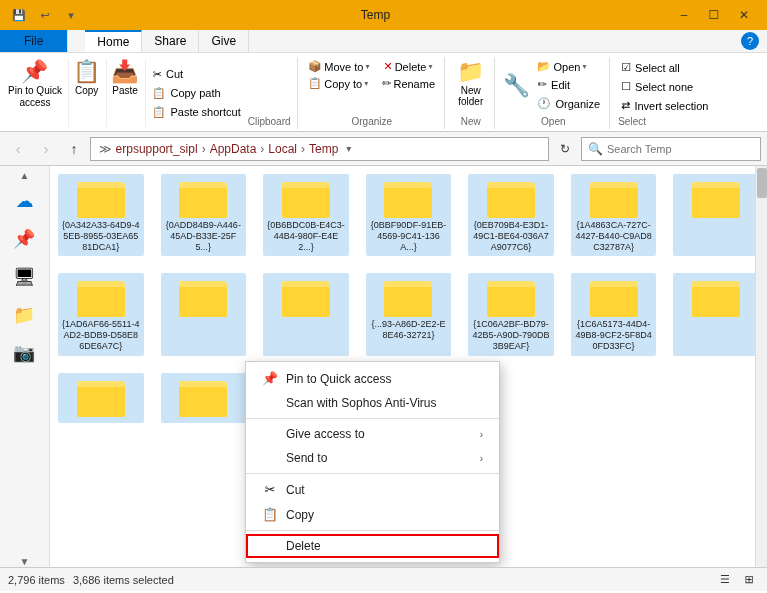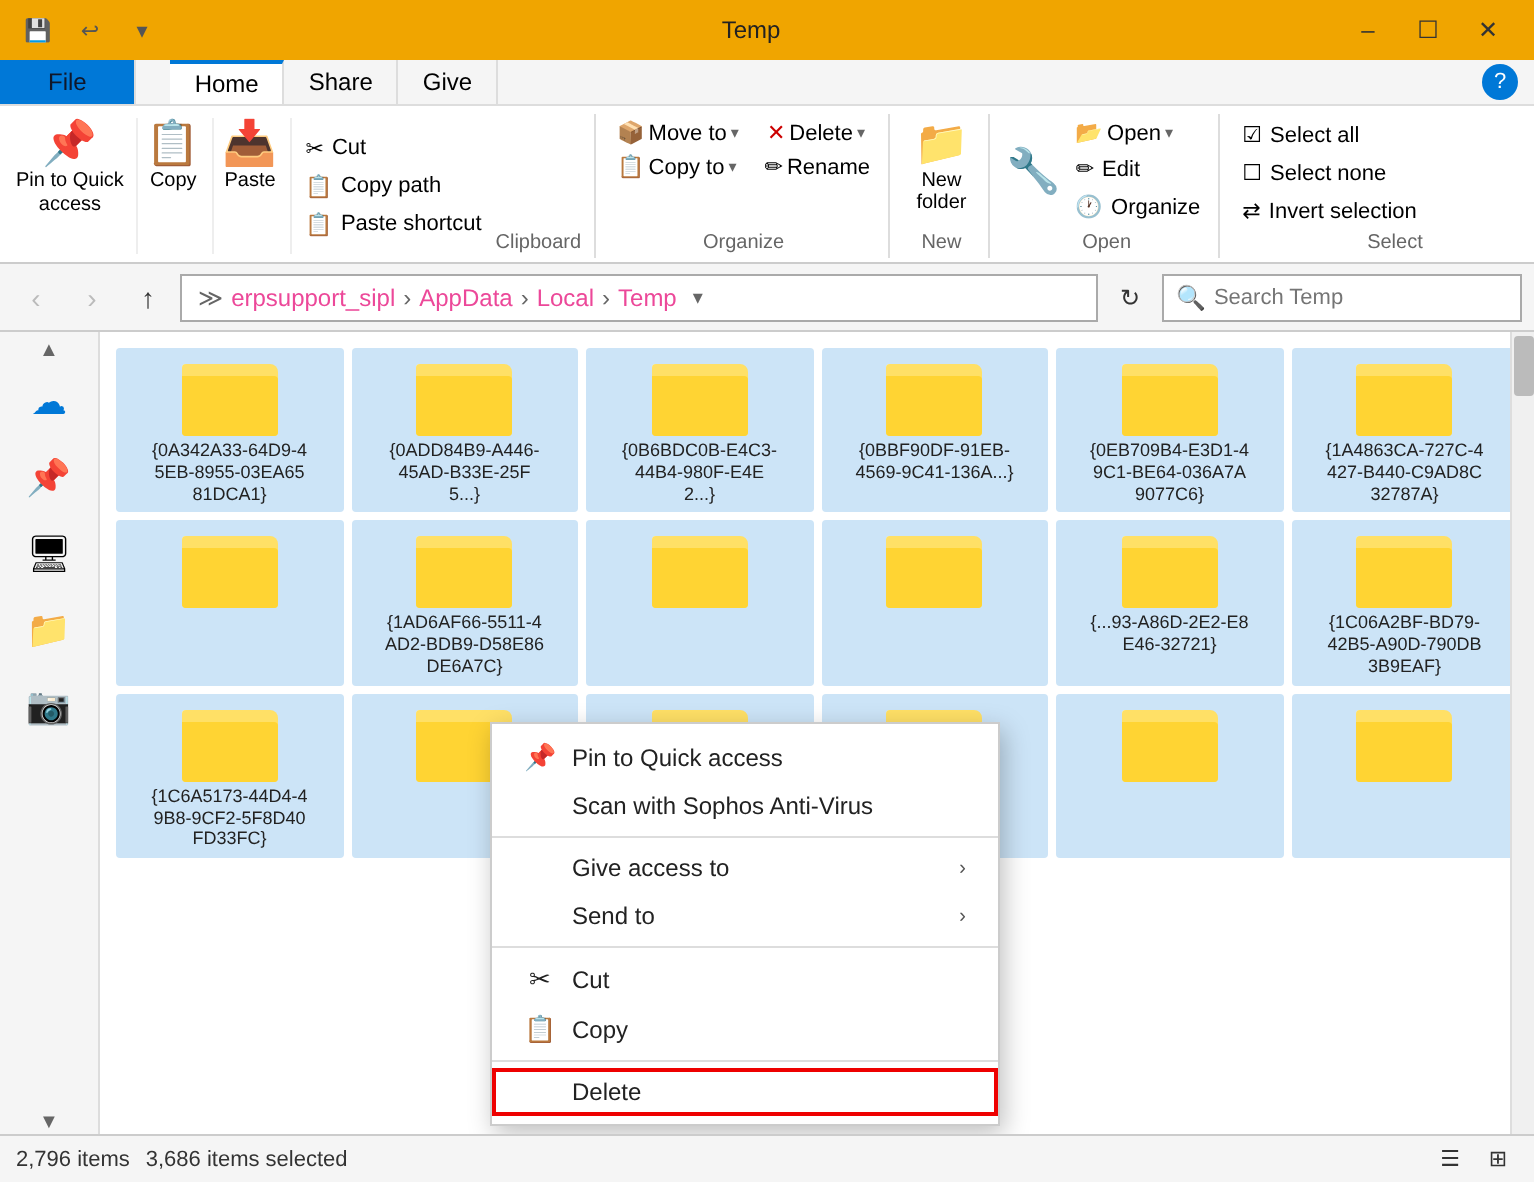--- a/index.html
+++ b/index.html
@@ -30,21 +30,21 @@
     .ribbon-btn-small { display: flex; align-items: center; gap: 4px; cursor: pointer; padding: 2px 3px; border-radius: 2px; font-size: 11px; white-space: nowrap; }
     .ribbon-btn-split { display: flex; align-items: center; font-size: 11px; cursor: pointer; padding: 1px 3px; gap: 2px; }
     .split-arrow { font-size: 8px; color: #666; }
 
     
     .address-bar { display: flex; align-items: center; background: #f5f5f5; border-bottom: 1px solid #ccc; padding: 3px 6px; gap: 4px; height: 34px; }
     .nav-btn { width: 24px; height: 24px; display: flex; align-items: center; justify-content: center; border-radius: 2px; cursor: pointer; color: #333; font-size: 14px; }
     .nav-btn.disabled { color: #bbb; cursor: default; }
     .address-path { flex: 1; height: 24px; background: #fff; border: 1px solid #aaa; display: flex; align-items: center; padding: 0 8px; font-size: 12px; gap: 4px; }
     .path-sep { color: #666; }
-    .path-part { color: #ec4899; cursor: pointer; }
+    .path-part { color: #7f1d1d; cursor: pointer; }
     .path-arrow { color: #666; font-size: 10px; }
     .refresh-btn { width: 24px; height: 24px; display: flex; align-items: center; justify-content: center; cursor: pointer; color: #333; }
     .search-box { width: 180px; height: 24px; background: #fff; border: 1px solid #aaa; display: flex; align-items: center; padding: 0 6px; gap: 4px; }
     .search-box input { border: none; outline: none; font-size: 11px; width: 100%; color: #666; background: transparent; }
 
     
     .main-area { display: flex; height: calc(593px - 30px - 22px - 82px - 34px - 24px); }
 
     
     .sidebar { width: 50px; background: #f5f5f5; border-right: 1px solid #ddd; display: flex; flex-direction: column; align-items: center; padding-top: 4px; gap: 2px; overflow: hidden; }
@@ -91,21 +91,21 @@
       background: #fff;
       outline: 2px solid #e00;
       outline-offset: -2px;
     }
     .ctx-item .left { display: flex; align-items: center; gap: 8px; }
     .ctx-arrow { color: #555; font-size: 10px; }
     .ctx-sep { height: 1px; background: #ddd; margin: 3px 0; }
     .ctx-icon { width: 16px; text-align: center; font-size: 13px; }
 
     .file-area-wrap { flex: 1; position: relative; display: flex; overflow: hidden; }
-    .file-grid { flex: 1; display: grid; grid-template-columns: repeat(6, 1fr); gap: 4px; padding: 8px; align-content: start; overflow: hidden; }
+    .file-grid { flex: 1; display: grid; grid-template-columns: repeat(7, 1fr); gap: 17px; padding: 8px; align-content: start; overflow: hidden; }
   </style>
 </head>
 <body>
 
 <div class="title-bar">
   <div class="quick-access-bar">
     <div class="qa-btn">💾</div>
     <div class="qa-btn">↩</div>
     <div class="qa-btn">▾</div>
   </div>
@@ -221,21 +221,21 @@
           <span>Select all</span>
         </div>
       <div class="ribbon-btn-small">
           <span>☐</span>
           <span>Select none</span>
         </div>
       <div class="ribbon-btn-small">
           <span>⇄</span>
           <span>Invert selection</span>
         </div>
-      <div style="font-size:10px;color:#666;text-align:right;margin-top:auto;">Select</div>
+      <div style="font-size:10px;color:#666;text-align:left;margin-top:auto;">Select</div>
     </div>
   </div>
 </div>
 
 <div class="address-bar">
   <div class="nav-btn disabled">‹</div>
   <div class="nav-btn disabled">›</div>
   <div class="nav-btn">↑</div>
   <div class="address-path">
     <span style="color:#666;">≫</span>

